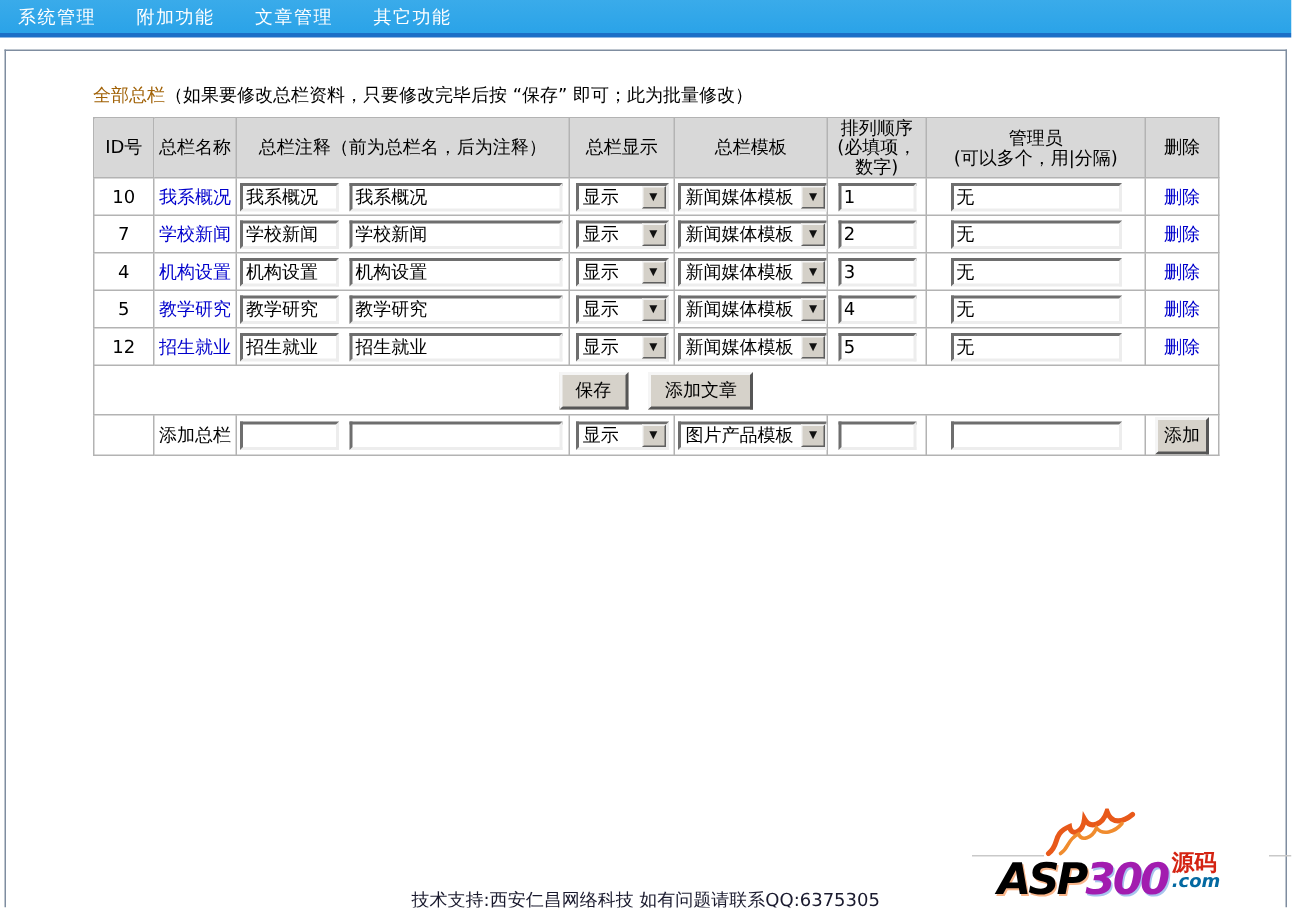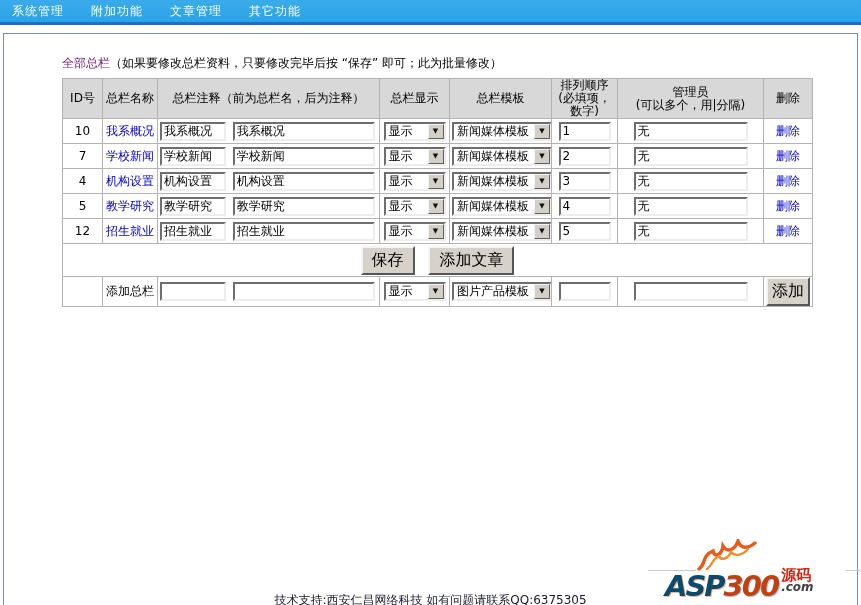--- a/index.html
+++ b/index.html
@@ -10,21 +10,21 @@
   
   .navbar { position:absolute; left:0; top:0; width:861px; height:25px;
     background:linear-gradient(#3aabea,#2aa3e8); border-bottom:3px solid #1b6fc7;
     display:flex; align-items:center; padding-left:12px; gap:27px; }
   .nav-item { color:#fff; cursor:pointer; letter-spacing:1px; }
 
   
   .panel { position:absolute; left:3px; top:33px; width:855px; height:572px;
     border:1px solid #7f8da0; border-bottom:none; background:#fff; }
   .intro { margin:21px 0 6px 58px; }
-  .intro a { color:#701a75; text-decoration:none; cursor:pointer; }
+  .intro a { color:#a16207; text-decoration:none; cursor:pointer; }
 
   
   table.cols { border-collapse:collapse; margin-left:58px; table-layout:fixed; width:750px; }
   table.cols th, table.cols td { border:1px solid #b3b3b3; padding:0 2px; overflow:hidden; }
   thead th { background:#d8d8d8; font-weight:normal; height:30px; line-height:13px; text-align:center; }
   tbody td { height:25px; text-align:center; background:#fff; }
   td.c-note { text-align:left; padding-left:3px; }
   a.navlink { color:#0000cc; text-decoration:none; cursor:pointer; }
 
   
@@ -43,41 +43,41 @@
     border-bottom:2px solid #ededed; border-right:2px solid #ededed;
     justify-content:space-between; cursor:default; }
   .select .val { padding-left:3px; white-space:nowrap; }
   .select .arrow { width:16px; height:15px; background:#d4d0c8; margin-left:2px;
     border-top:1px solid #f4f4f4; border-left:1px solid #f4f4f4;
     border-bottom:1px solid #5f5f5f; border-right:1px solid #5f5f5f;
     font-size:7px; line-height:13px; text-align:center; color:#111; }
   .w-disp { width:62px; } .w-tpl { width:100px; }
 
   
-  .btn { display:inline-block; background:#d6d2ca; font-size:16px; padding:2px 9px; cursor:pointer;
+  .btn { display:inline-block; background:#d6d2ca; font-size:12px; padding:2px 9px; cursor:pointer;
     border-top:2px solid #f5f5f5; border-left:2px solid #f5f5f5;
     border-bottom:2px solid #565656; border-right:2px solid #565656;
     font-family:"DejaVu Sans","Liberation Sans",sans-serif; }
   td.btn-row { height:33px; text-align:center; }
   td.btn-row .btn { margin:0 5px; }
   tr.add-row td { height:27px; }
 
   
   .footer-text { position:absolute; left:50%; transform:translateX(-50%); top:592px;
     white-space:nowrap; color:#1a1a2e; }
 
   
   .logo { position:absolute; right:6px; top:541px; width:190px; height:62px; }
   .logo .flame { position:absolute; left:28px; top:-2px; }
   .logo .word { position:absolute; left:0; top:28px; white-space:nowrap; font-style:italic; font-weight:bold; }
-  .logo-asp { font-size:29px; color:#0c4a6e; letter-spacing:-2px; text-shadow:1px 1px 0 #f9b58a; }
-  .logo-300 { font-size:29px; color:#c2410c; letter-spacing:-2px; text-shadow:1px 1px 0 #a8c4ee; }
+  .logo-asp { font-size:29px; color:#000000; letter-spacing:-2px; text-shadow:1px 1px 0 #f9b58a; }
+  .logo-300 { font-size:29px; color:#a21caf; letter-spacing:-2px; text-shadow:1px 1px 0 #a8c4ee; }
   .logo-right { display:inline-block; vertical-align:top; margin-left:3px; line-height:12px; }
   .logo-yuanma { display:block; color:#d42413; font-size:15px; font-weight:bold; font-style:normal; }
-  .logo-com { display:block; color:#404040; font-size:12px; font-weight:bold; }
+  .logo-com { display:block; color:#0369a1; font-size:12px; font-weight:bold; }
   .logo-line { position:absolute; height:1px; background:#c9c9c9; top:570px; }
   .line-left { left:648px; width:48px; }
   .line-right { left:846px; width:15px; }
 </style>
 </head>
 <body>
 
 <div class="navbar">
   <span class="nav-item">系统管理</span>
   <span class="nav-item">附加功能</span>

